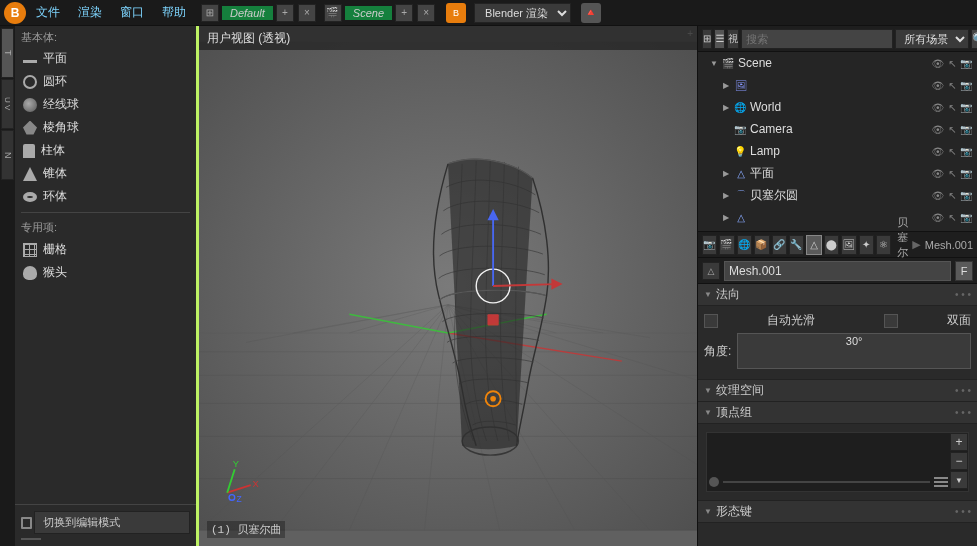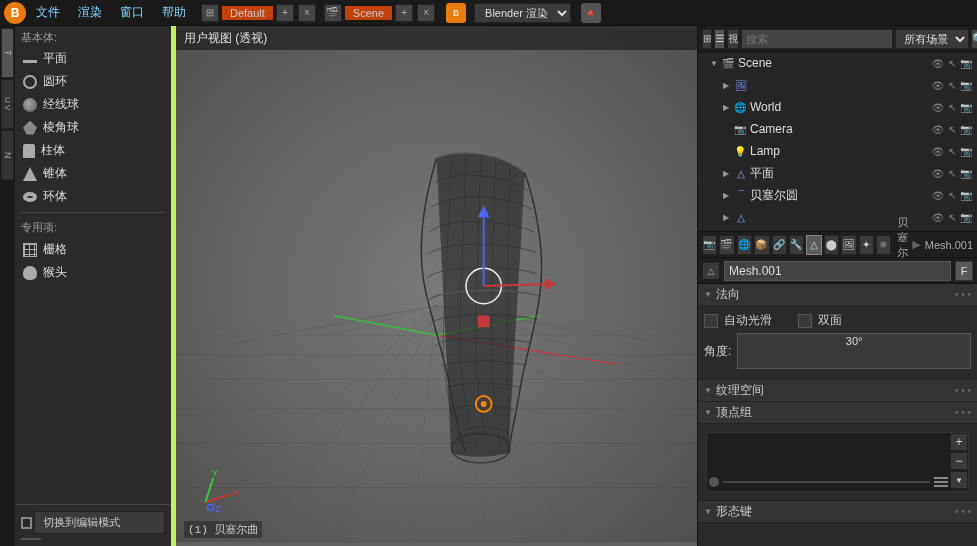--- a/index.html
+++ b/index.html
@@ -35,21 +35,21 @@
       color: #7dd3fc;
       cursor: pointer;
       font-size: 12px;
     }
     .tab-item {
       padding: 1px 8px;
       color: #ccc;
       font-size: 11px;
       cursor: pointer;
     }
-    .tab-item.active { background: #c2410c; }
+    .tab-item.active { background: #15803d; font-style: italic; }
     .tab-btn {
       width: 18px; height: 18px;
       background: #444;
       border: 1px solid #222;
       color: #aaa;
       display: flex; align-items: center; justify-content: center;
       font-size: 10px; cursor: pointer; margin: 0 1px;
     }
     .engine-select {
       background: #3a3a3a;
@@ -67,23 +67,23 @@
     }
 
     
     .main-layout {
       display: flex;
       height: calc(546px - 26px);
     }
 
     
     .left-sidebar {
-      width: 161px;
+      width: 184px;
       background: #2a2a2a;
-      border-right: 5px solid #bef264;
+      border-right: 3px solid #bef264;
       display: flex;
       flex-direction: column;
       overflow: hidden;
     }
     .sidebar-section-title {
       color: #999;
       font-size: 11px;
       padding: 4px 6px 2px 6px;
     }
     .sidebar-item {
@@ -352,20 +352,21 @@
     .section-body {
       padding: 6px;
       background: #2a2a2a;
       border-bottom: 1px solid #222;
     }
     .prop-row {
       display: flex;
       align-items: center;
       gap: 6px;
       margin-bottom: 4px;
+      justify-content: space-between;
     }
     .prop-checkbox {
       width: 14px; height: 14px;
       background: #3a3a3a;
       border: 1px solid #555;
       display: flex; align-items: center; justify-content: center;
       cursor: pointer;
     }
     .prop-label { font-size: 12px; color: #ccc; }
     .prop-field {

